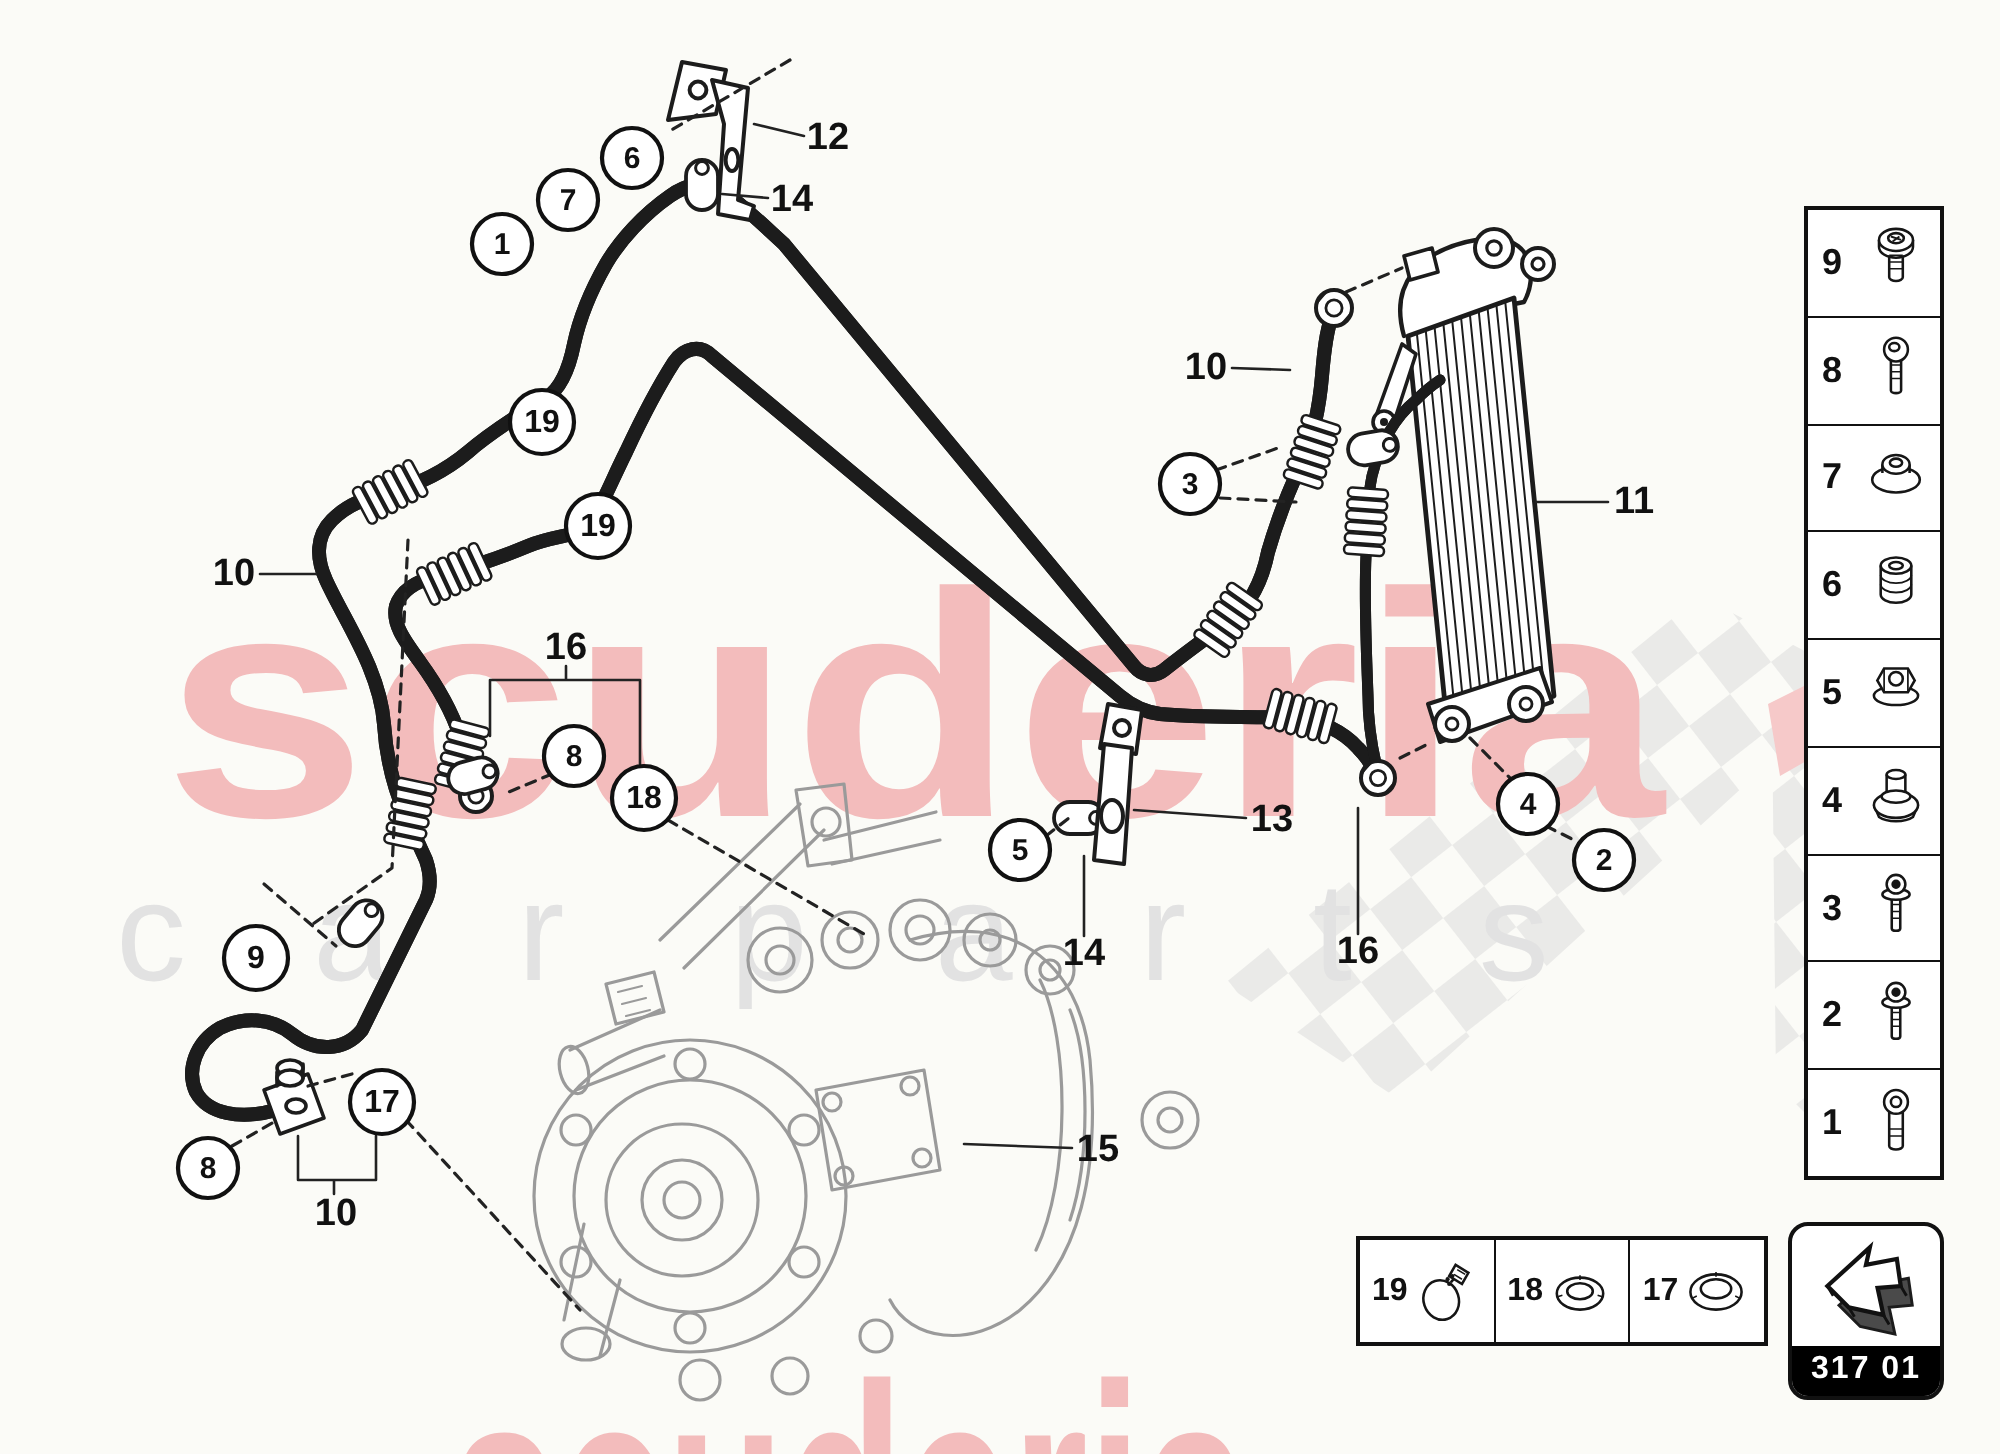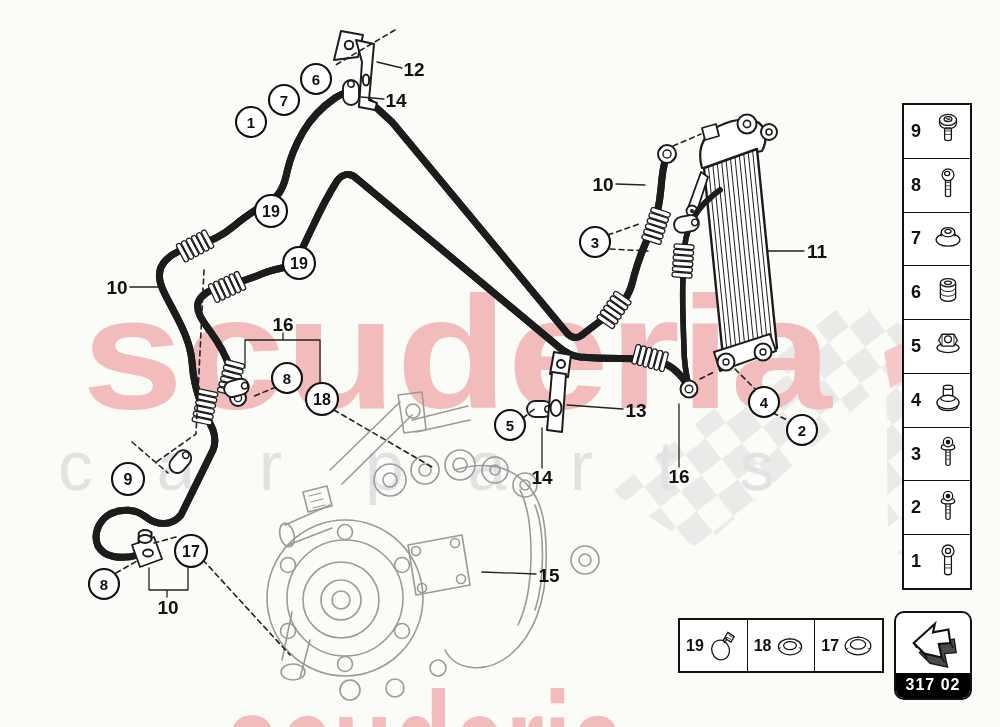--- a/index.html
+++ b/index.html
@@ -562,16 +562,16 @@
     </div>
 
 <div class="navbox">
   <div class="nav-arrow">
     <svg width="58" height="54" viewBox="0 0 60 56">
       <polygon points="13,33 35,13 33,22 49,19 51,33 39,34 42,48 24,44" fill="#4a4a4a" stroke="#1c1c1c" stroke-width="1.5" transform="translate(3,5)"></polygon>
       <polygon points="10,28 32,8 30,17 46,14 48,28 36,29 39,43 21,39" fill="#fff" stroke="#111" stroke-width="2.2"></polygon>
       <path d="M10,28 L13,33 M39,43 L42,48 M21,39 L24,44 M48,28 L51,33" stroke="#111" stroke-width="1.5"></path>
     </svg>
   </div>
-  <div class="nav-band">317 02</div>
+  <div class="nav-band">317 01</div>
 </div>
 
 </div>
 
 </body></html>

